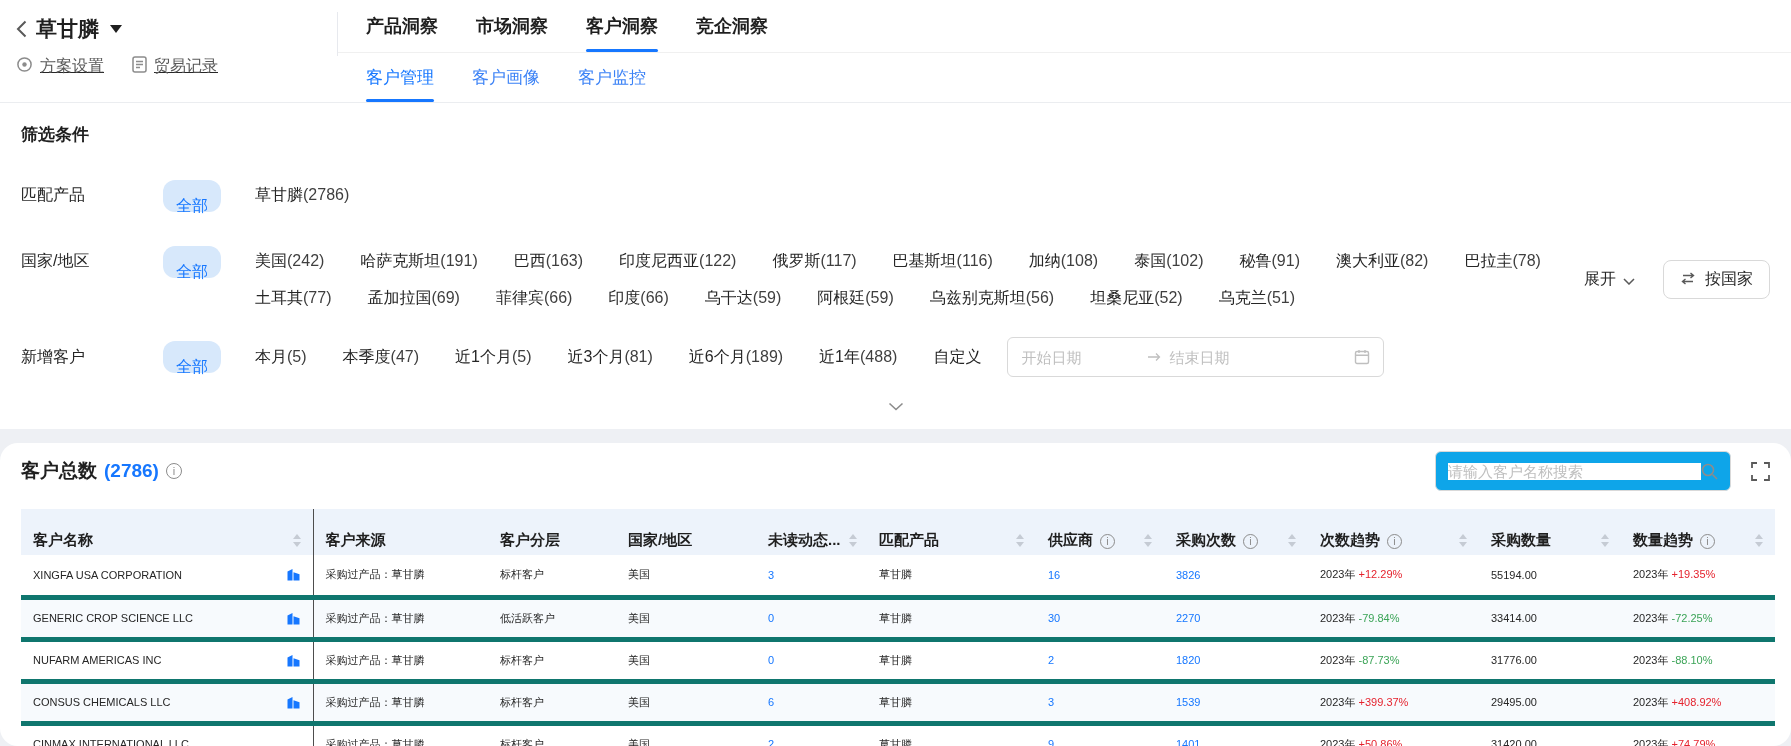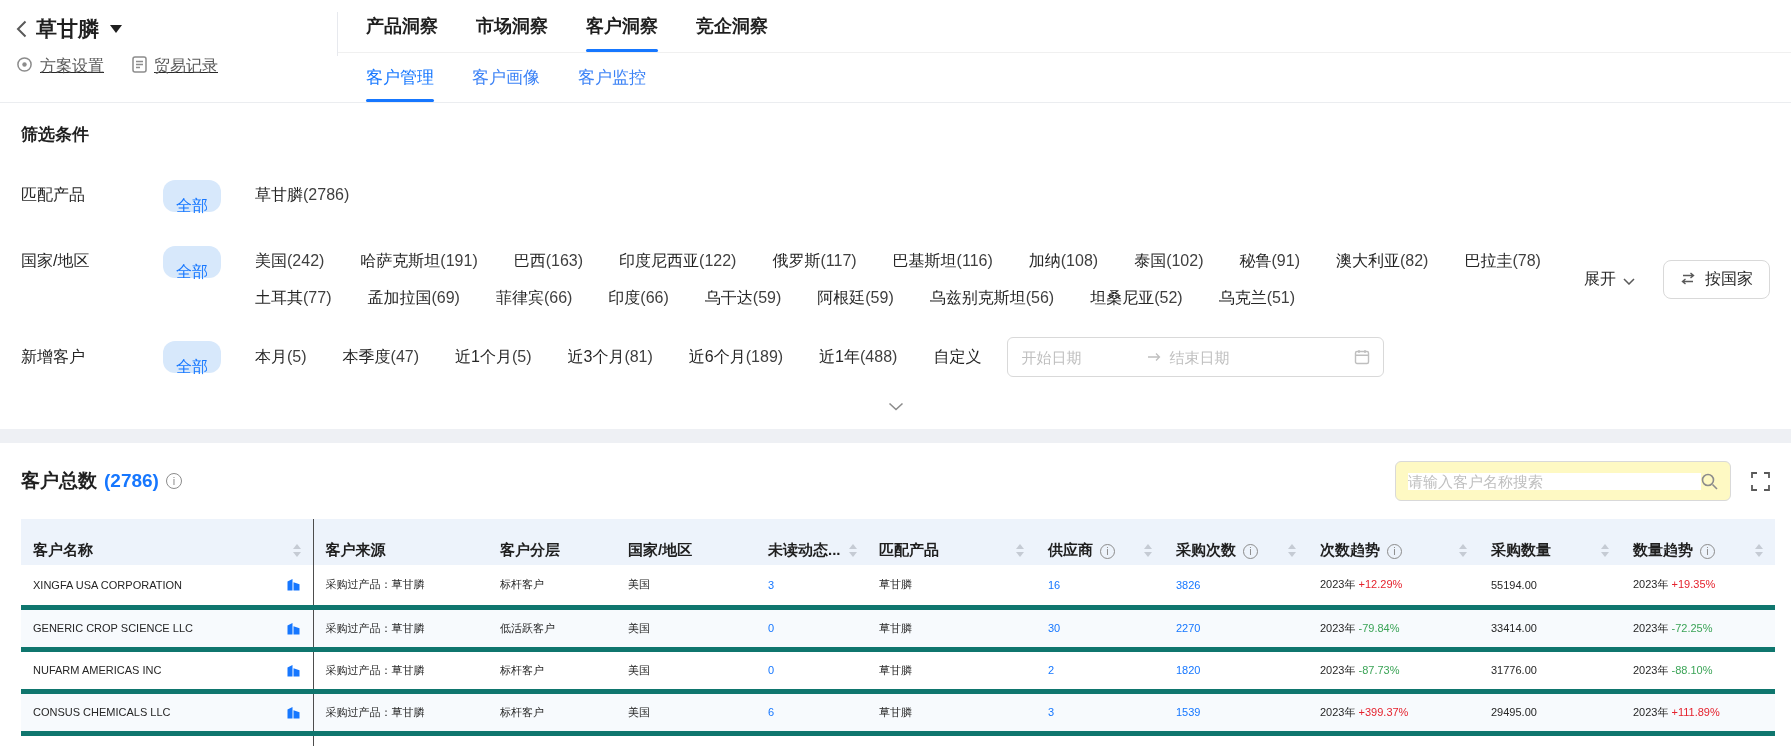--- a/index.html
+++ b/index.html
@@ -44,29 +44,29 @@
   .expand-link { display:inline-flex; align-items:center; gap:7px; font-size:16px; color:#262626; cursor:pointer; }
   .by-country-btn { display:inline-flex; align-items:center; gap:9px; border:1px solid #d9d9d9; border-radius:8px; background:#fff; padding:8px 16px; font-size:16px; color:#262626; cursor:pointer; font-family:inherit; }
   .date-range { display:flex; align-items:center; gap:8px; border:1px solid #d9d9d9; border-radius:6px; padding:0 13px; height:40px; width:377px; margin-left:26px; background:#fff; }
   .date-range input { border:none; outline:none; width:118px; font-size:15px; color:#262626; font-family:inherit; background:transparent; }
   input::placeholder { color:#bfbfbf; }
   .date-sep { display:inline-flex; flex:none; }
   .cal-icon { margin-left:auto; display:inline-flex; }
   .collapse-bar { display:flex; justify-content:center; padding:20px 0 6px; cursor:pointer; color:#8c8c8c; }
 
   
-  .table-card { background:#fff; margin-top:14px; padding:18px 21px 0; flex:1; overflow:hidden; }
+  .table-card { background:#fff; margin-top:14px; padding:8px 21px 0; flex:1; overflow:hidden;border-radius:18px; }
   .table-head-row { display:flex; justify-content:space-between; align-items:center; }
   .table-title { display:flex; align-items:center; gap:7px; font-size:19px; font-weight:bold; color:#1f1f1f; }
   .total-count { color:#1677ff; }
   .info-icon { width:16px; height:16px; border:1px solid #8c8c8c; border-radius:50%; color:#8c8c8c; font-size:11px; line-height:14px; text-align:center; display:inline-block; font-weight:normal; cursor:pointer; flex:none; }
   .info-icon::after { content:"i"; }
   .th-icons .info-icon { width:15px; height:15px; line-height:13px; }
   .table-head-right { display:flex; align-items:center; gap:20px; }
-  .search-box { width:336px; height:40px; border:1px solid #d9d9d9; border-radius:6px; display:flex; align-items:center; padding:0 12px; background:#fef9c3; }
+  .search-box { width:296px; height:40px; border:1px solid #d9d9d9; border-radius:6px; display:flex; align-items:center; padding:0 12px; background:#0ea5e9; }
   .search-box input { flex:1; border:none; outline:none; font-size:15px; font-family:inherit; }
   .search-box .s-ic { display:inline-flex; cursor:pointer; }
   .fullscreen-btn { display:inline-flex; cursor:pointer; }
 
   table { width:1754px; table-layout:fixed; border-collapse:collapse; margin-top:18px; }
   thead th { background:#edf3fb; height:46px; font-size:15px; font-weight:bold; color:#1f1f1f; text-align:left; padding:0 12px; white-space:nowrap; }
   tbody td { height:42px; font-size:11px; color:#262626; padding:0 12px; border-bottom:5px solid #0f766e; white-space:nowrap; overflow:hidden; }
   tbody tr:nth-child(even) { background:#f7fafd; }
   .fixed-sep { border-right:1px solid #4d4d4d; }
   .th-inner { display:flex; align-items:center; justify-content:space-between;margin-top:16px; }
@@ -470,21 +470,21 @@
           </td>
           <td>采购过产品：草甘膦</td>
           <td>标杆客户</td>
           <td>美国</td>
           <td><span class="link-val">6</span></td>
           <td>草甘膦</td>
           <td><span class="link-val">3</span></td>
           <td><span class="link-val">1539</span></td>
           <td><span>2023年</span> <span class="trend-val" data-dir="up">+399.37%</span></td>
           <td>29495.00</td>
-          <td><span>2023年</span> <span class="trend-val" data-dir="up">+111.89%</span></td>
+          <td><span>2023年</span> <span class="trend-val" data-dir="up">+408.92%</span></td>
         </tr>
           <tr>
           <td class="fixed-sep">
             <div class="name-inner">
               <span>CINMAX INTERNATIONAL LLC</span>
 
             </div>
           </td>
           <td>采购过产品：草甘膦</td>
           <td>标杆客户</td>

